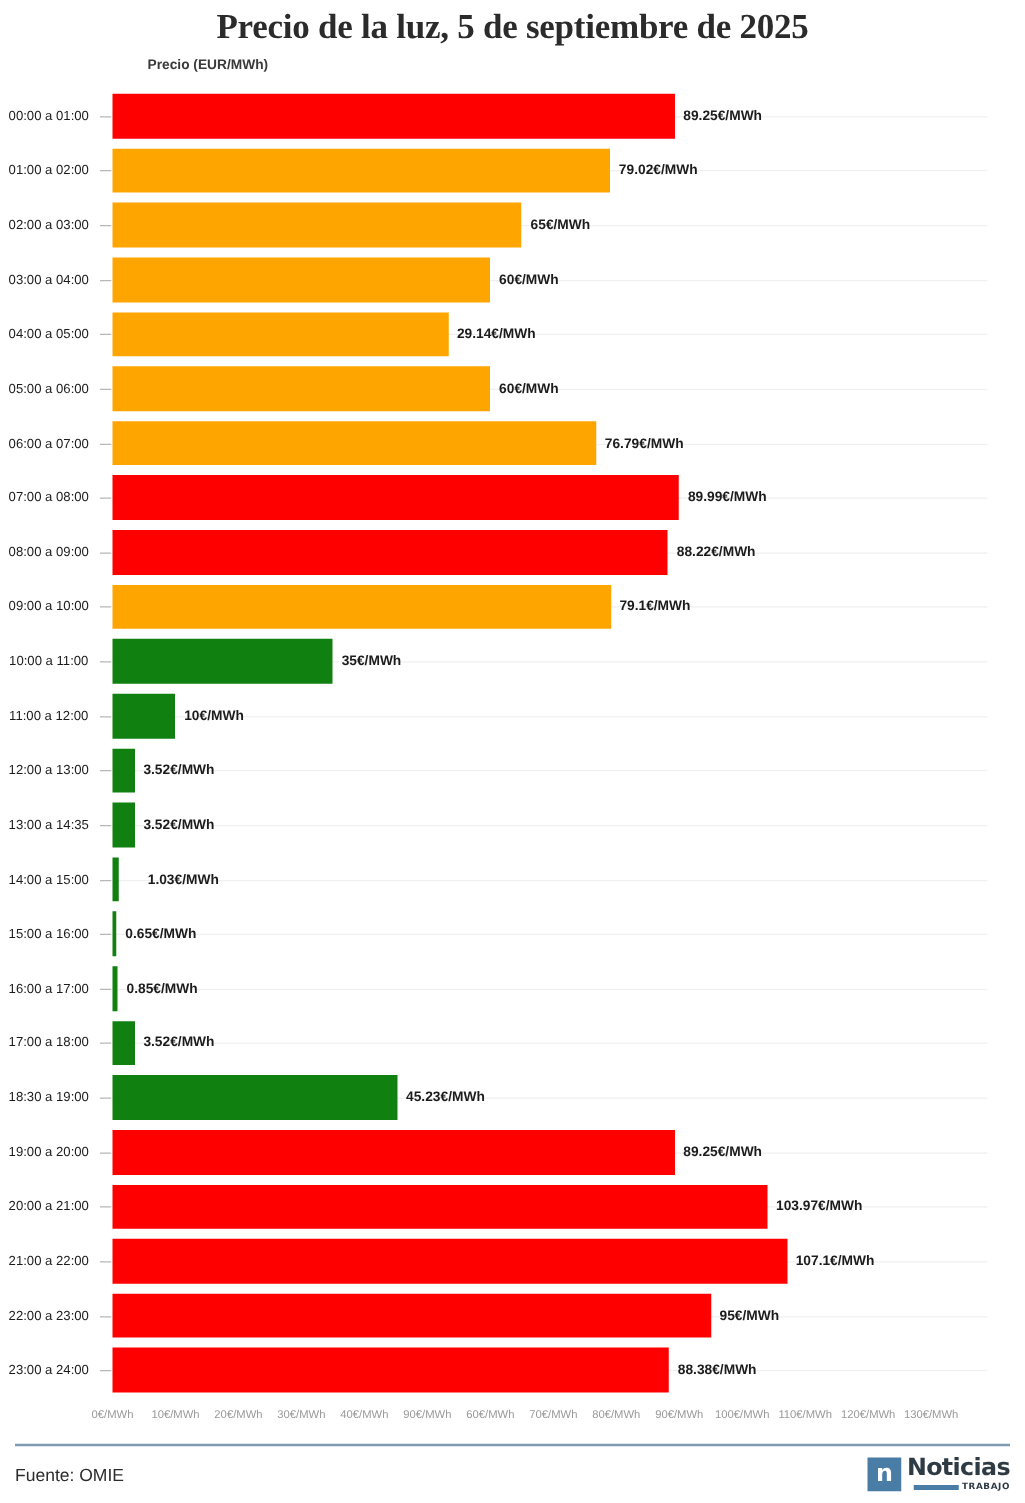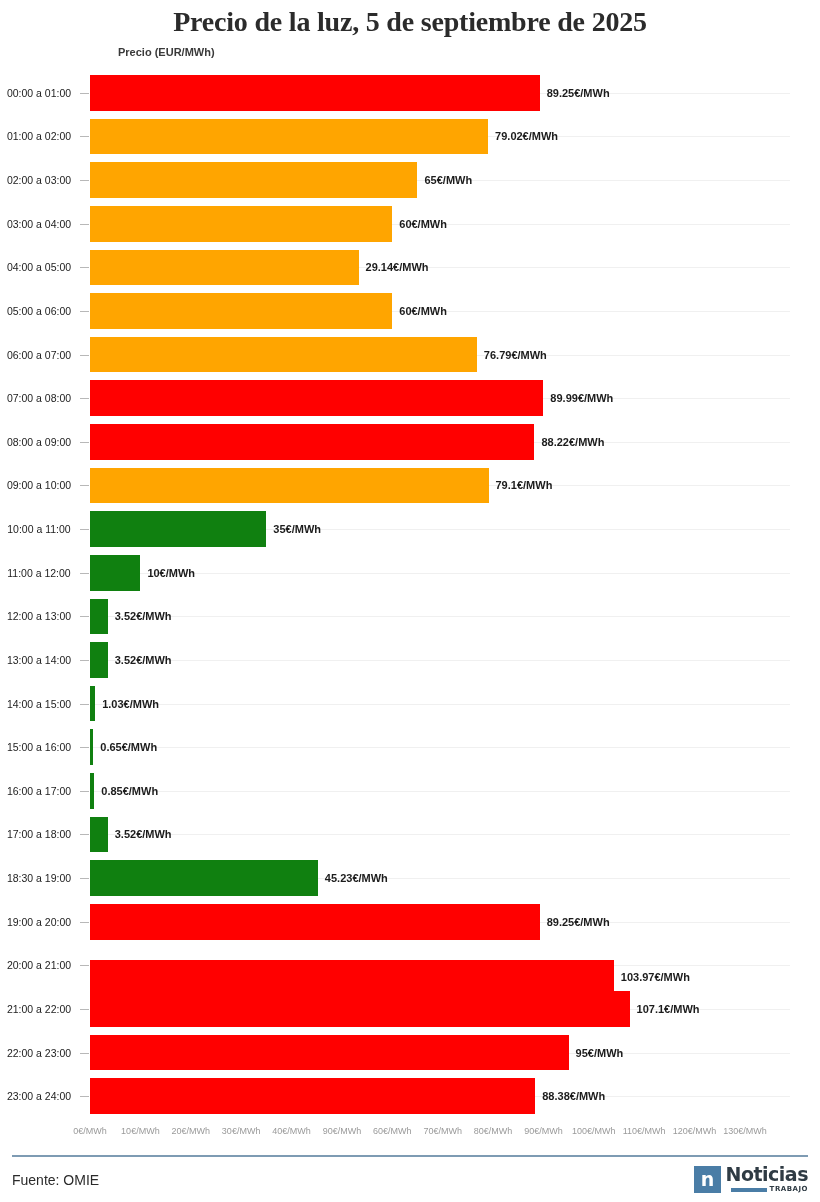--- a/index.html
+++ b/index.html
@@ -338,31 +338,31 @@
         </div>
         <div class="row" style="top: 523.5px; height: 43.625px;">
           <div class="row-label">12:00 a 13:00</div>
           <div class="tick-mark" style="top: 21.8125px;"></div>
           <div class="bar-wrap" style="height: 35.625px; top: 4px;">
             <div class="bar" style="width: 17.7338px; height: 35.625px; background: rgb(16, 128, 16);"></div>
             <span class="bar-value">3.52€/MWh</span>
           </div>
         </div>
         <div class="row" style="top: 567.125px; height: 43.625px;">
-          <div class="row-label">13:00 a 14:00</div>
+          <div class="row-label">13:00 a 14:35</div>
           <div class="tick-mark" style="top: 21.8125px;"></div>
           <div class="bar-wrap" style="height: 35.625px; top: 4px;">
             <div class="bar" style="width: 17.7338px; height: 35.625px; background: rgb(16, 128, 16);"></div>
             <span class="bar-value">3.52€/MWh</span>
           </div>
         </div>
         <div class="row" style="top: 610.75px; height: 43.625px;">
           <div class="row-label">14:00 a 15:00</div>
           <div class="tick-mark" style="top: 21.8125px;"></div>
-          <div class="bar-wrap" style="height: 35.625px; top: 4px;">
+          <div class="bar-wrap" style="height: 35.625px; top: 4px; gap: 16px;">
             <div class="bar" style="width: 5.18914px; height: 35.625px; background: rgb(16, 128, 16);"></div>
             <span class="bar-value">1.03€/MWh</span>
           </div>
         </div>
         <div class="row" style="top: 654.375px; height: 43.625px;">
           <div class="row-label">15:00 a 16:00</div>
           <div class="tick-mark" style="top: 21.8125px;"></div>
           <div class="bar-wrap" style="height: 35.625px; top: 4px;">
             <div class="bar" style="width: 3.2747px; height: 35.625px; background: rgb(16, 128, 16);"></div>
             <span class="bar-value">0.65€/MWh</span>
@@ -396,21 +396,21 @@
           <div class="row-label">19:00 a 20:00</div>
           <div class="tick-mark" style="top: 21.8125px;"></div>
           <div class="bar-wrap" style="height: 35.625px; top: 4px;">
             <div class="bar" style="width: 449.642px; height: 35.625px; background: rgb(255, 0, 0);"></div>
             <span class="bar-value">89.25€/MWh</span>
           </div>
         </div>
         <div class="row" style="top: 872.5px; height: 43.625px;">
           <div class="row-label">20:00 a 21:00</div>
           <div class="tick-mark" style="top: 21.8125px;"></div>
-          <div class="bar-wrap" style="height: 35.625px; top: 16px;">
+          <div class="bar-wrap" style="height: 35.625px; top: 4px;">
             <div class="bar" style="width: 523.801px; height: 35.625px; background: rgb(255, 0, 0);"></div>
             <span class="bar-value">103.97€/MWh</span>
           </div>
         </div>
         <div class="row" style="top: 916.125px; height: 43.625px;">
           <div class="row-label">21:00 a 22:00</div>
           <div class="tick-mark" style="top: 21.8125px;"></div>
           <div class="bar-wrap" style="height: 35.625px; top: 4px;">
             <div class="bar" style="width: 539.57px; height: 35.625px; background: rgb(255, 0, 0);"></div>
             <span class="bar-value">107.1€/MWh</span>

